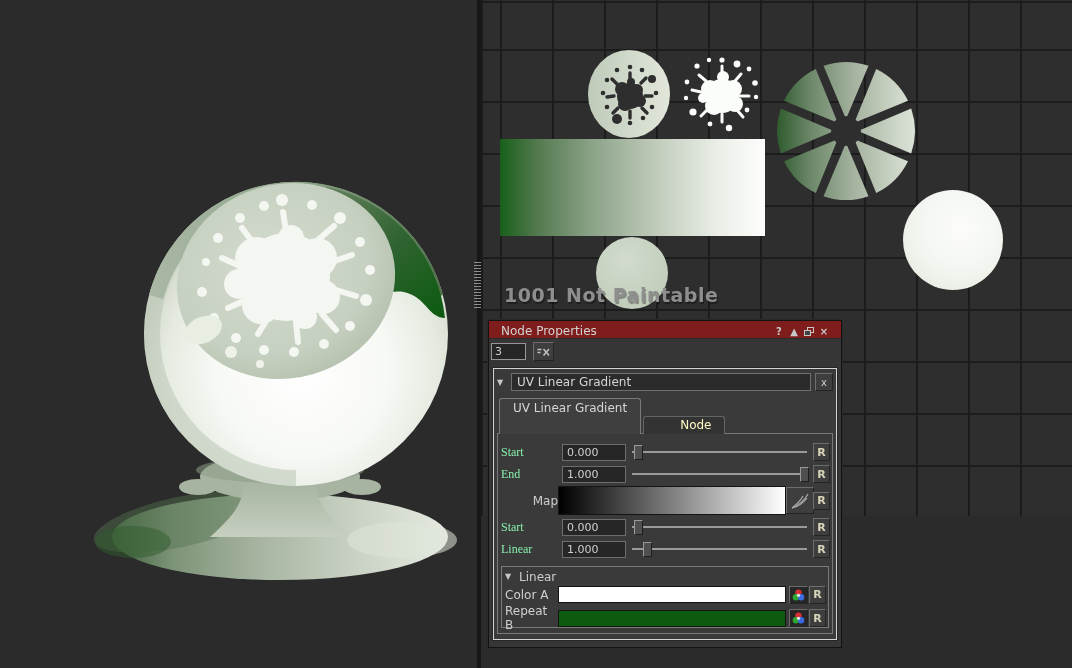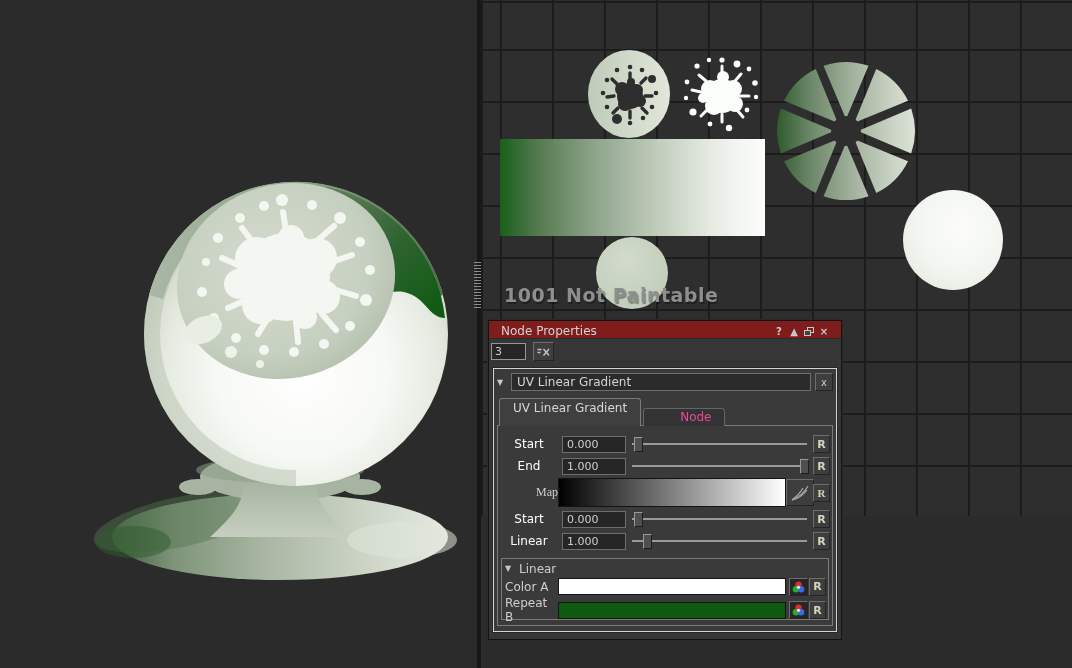--- a/index.html
+++ b/index.html
@@ -54,35 +54,35 @@
   .node-header{display:flex;align-items:center;gap:4px;}
   .tri{font-size:8px;color:#c8c8c8;width:10px;}
   .node-title-field{flex:1;height:16px;background:#2b2b2b;border:1px solid #6f6f6f;
     padding:0 5px;display:flex;align-items:center;color:#d4d4d4;}
   .node-close{width:16px;height:16px;font-size:10px;color:#cccccc;}
 
   .tabs{display:flex;margin:7px 0 0 2px;position:relative;z-index:2;}
   .tab{padding:2px 13px 2px 13px;border:1px solid #7a7a7a;border-bottom:none;
     border-radius:3px 3px 0 0;margin-right:2px;}
   .tab.active{background:#3f3f3f;color:#d6d6d6;}
-  .tab.inactive{background:#333333;color:#ec4899;margin-top:10px;padding-top:1px;border-color:#646464;padding-left:36px;}
+  .tab.inactive{background:#333333;color:#fef9c3;margin-top:18px;padding-top:1px;border-color:#646464;padding-left:36px;}
   .tab-pane{border:1px solid #7a7a7a;margin-top:-1px;padding:7px 3px 5px 3px;background:#3a3a3a;position:relative;z-index:1;}
 
   .prow{display:grid;grid-template-columns:57px 64px 1fr 16px;gap:4px;
     align-items:center;height:22px;}
-  .prow .lbl{text-align:center;color:#ffffff;padding-right:1px;}
+  .prow .lbl{text-align:left;color:#86efac;padding-right:1px;font-family:Liberation Serif, serif;}
   .val-field{height:15px;background:#262626;border:1px solid #6e6e6e;color:#d0d0d0;
     padding:0 4px;display:flex;align-items:center;font-size:11px;}
   .slider{position:relative;height:16px;}
   .slider .track{position:absolute;left:2px;right:2px;top:7px;height:2px;background:#9a9a9a;}
   .slider .handle{position:absolute;top:1px;width:7px;height:13px;background:#4f4f4f;
     border:1px solid #9a9a9a;border-bottom-color:#1e1e1e;border-right-color:#1e1e1e;}
   .r-btn{width:15px;height:16px;font-size:11px;font-weight:bold;color:#d9d5ba;}
 
-  .map-row{display:grid;grid-template-columns:57px 1fr 27px 16px;align-items:center;height:31px;font-family:Liberation Serif, serif;}
+  .map-row{display:grid;grid-template-columns:57px 1fr 27px 16px;align-items:center;height:31px;}
   .map-bar{height:27px;border:1px solid #141414;
     background:linear-gradient(90deg,#000 0%,#fff 100%);}
   .curve-btn{width:26px;height:25px;}
 
   .color-box{border:1px solid #7a7a7a;margin-top:6px;padding:1px 3px 4px 3px;}
   .color-head{display:flex;align-items:center;gap:4px;height:17px;}
   .crow{display:grid;grid-template-columns:50px 1fr 17px 16px;gap:3px;align-items:center;height:19px;}
   .crow .lbl{color:#cfcfcf;}
   .swatch{height:15px;border:1px solid #141414;}
   .picker-btn{width:17px;height:16px;background:#262626;}

